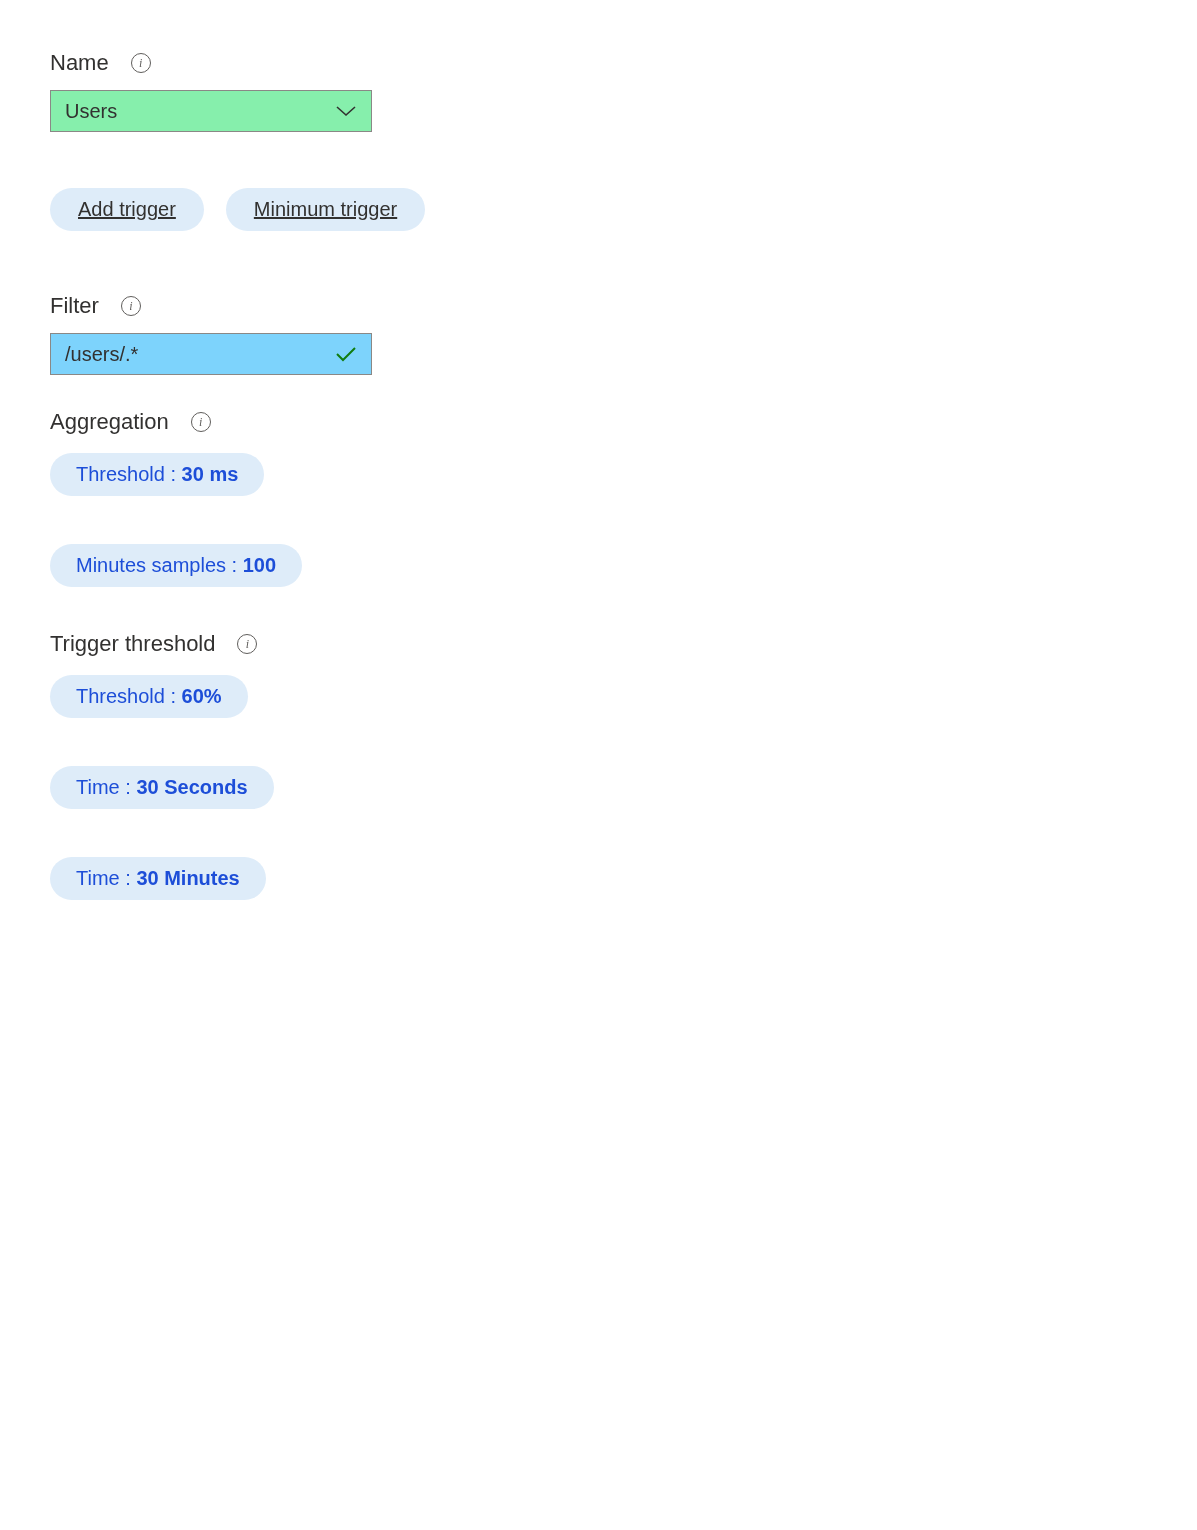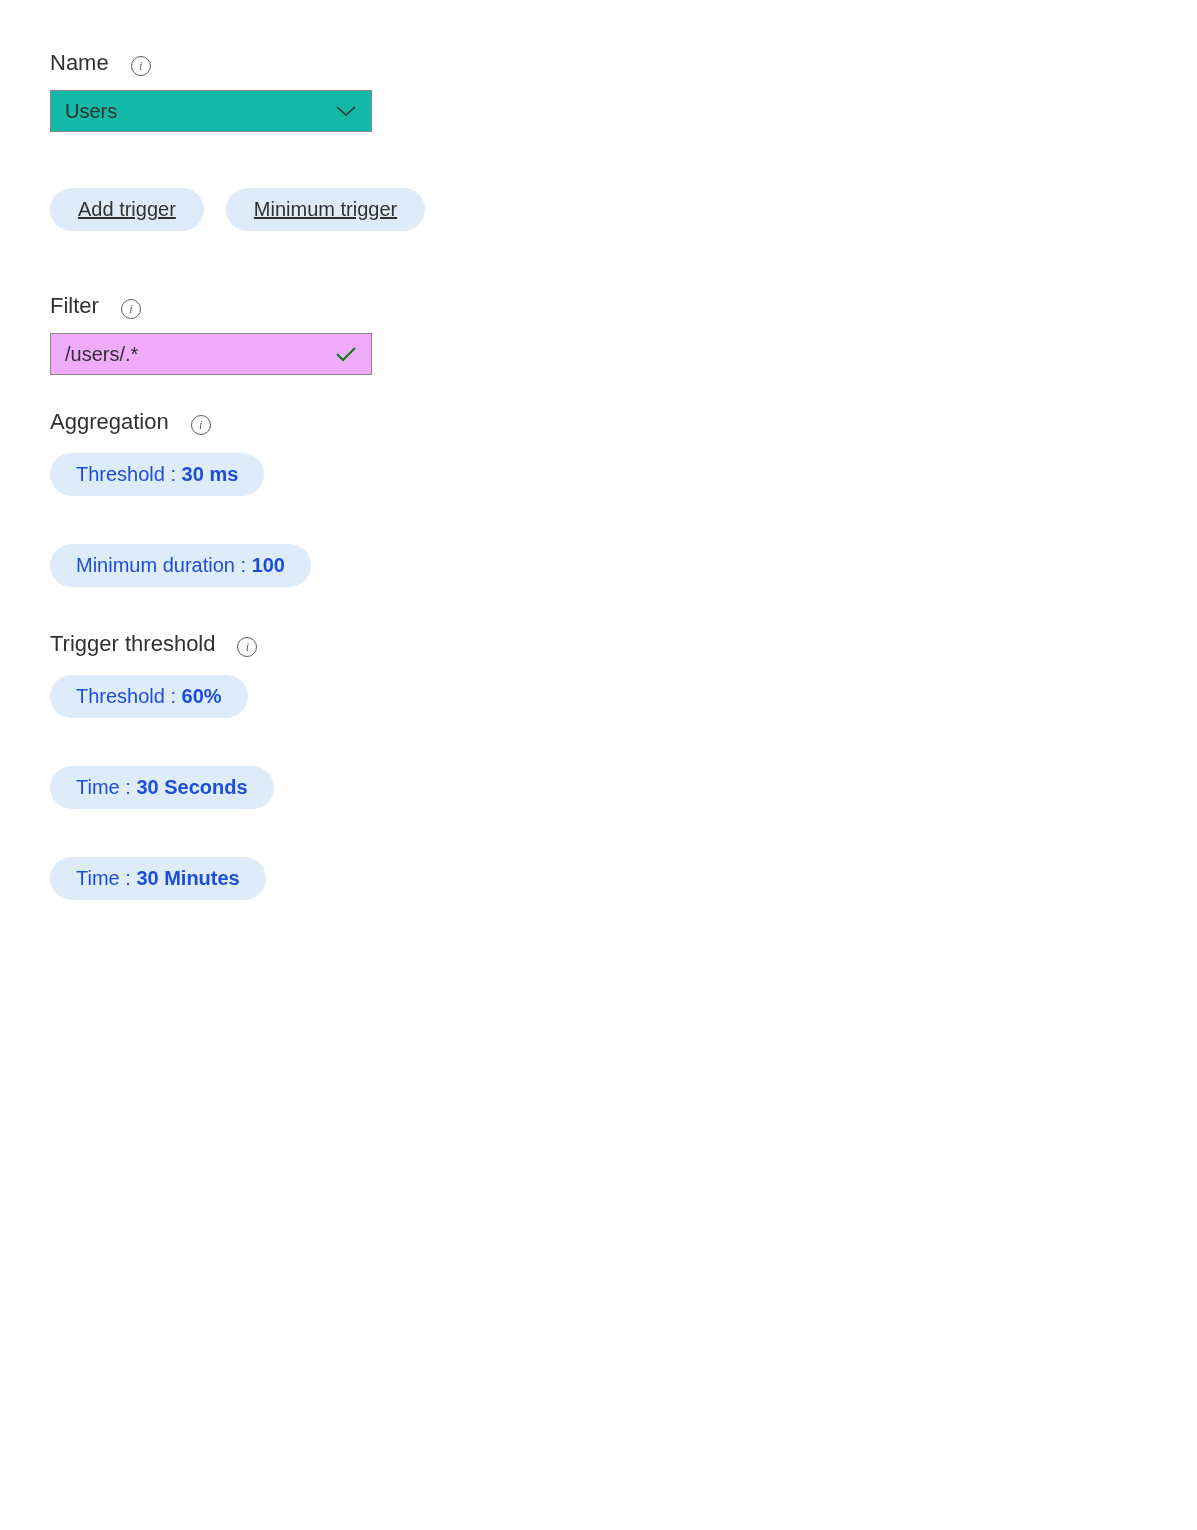--- a/index.html
+++ b/index.html
@@ -10,21 +10,21 @@
       font-size: 18px;
       padding: 50px;
       width: 1197px;
     }
     .field { margin-bottom: 34px; }
     .label {
       font-size: 22px;
       font-weight: 400;
       color: #323130;
       display: flex;
-      align-items: flex-end;
+      align-items: center;
       gap: 22px;
       margin-bottom: 14px;
     }
     .info-icon {
       display: inline-flex;
       align-items: center;
       justify-content: center;
       width: 20px;
       height: 20px;
       border: 1.5px solid #605e5c;
@@ -34,21 +34,21 @@
       font-style: normal;
       line-height: 1;
       font-family: Georgia, serif;
     }
     .info-icon::before { content: "i"; font-style: italic; font-weight: 400; }
     .select-box {
       position: relative;
       width: 322px;
       height: 42px;
       border: 1px solid #8a8886;
-      background: #14b8a6;
+      background: #86efac;
       display: flex;
       align-items: center;
       padding: 0 14px;
       font-size: 20px;
       color: #323130;
       cursor: pointer;
     }
     .select-box .chevron {
       position: absolute;
       right: 14px;
@@ -61,21 +61,21 @@
       right: 14px;
       top: 50%;
       transform: translateY(-50%);
     }
     .check-icon svg { display: block; }
     .input-box {
       position: relative;
       width: 322px;
       height: 42px;
       border: 1px solid #8a8886;
-      background: #f0abfc;
+      background: #7dd3fc;
       display: flex;
       align-items: center;
       padding: 0 14px;
       font-size: 20px;
       color: #323130;
     }
     .btn-row { display: flex; gap: 22px; margin-top: 56px; margin-bottom: 62px; text-decoration: underline; }
     .pill-btn {
       background: #deecf9;
       border: none;
@@ -142,21 +142,21 @@
     <span>Aggregation</span>
     <span class="info-icon"></span>
   </div>
   <div class="chip-wrap">
     <div class="chip">
       <span>Threshold : </span><span class="bold">30 ms</span>
     </div>
   </div>
   <div class="chip-wrap">
     <div class="chip">
-      <span>Minimum duration : </span><span class="bold">100</span>
+      <span>Minutes samples : </span><span class="bold">100</span>
     </div>
   </div>
 </div>
 
 <div class="field">
   <div class="label">
     <span>Trigger threshold</span>
     <span class="info-icon"></span>
   </div>
   <div class="chip-wrap">

